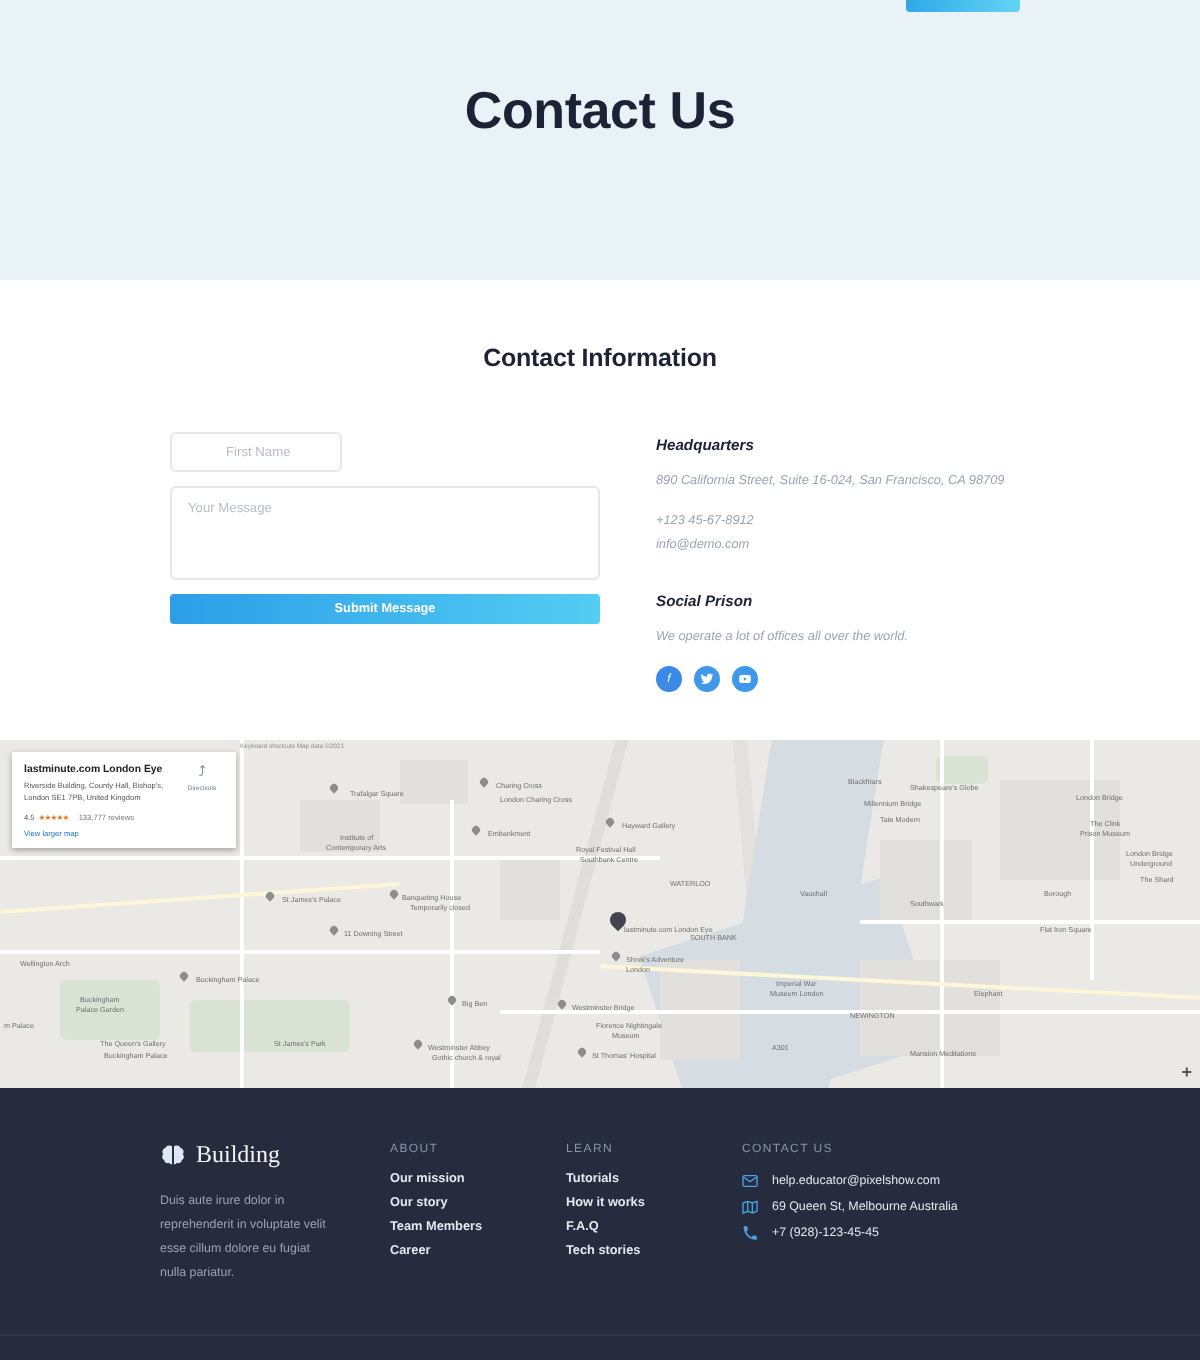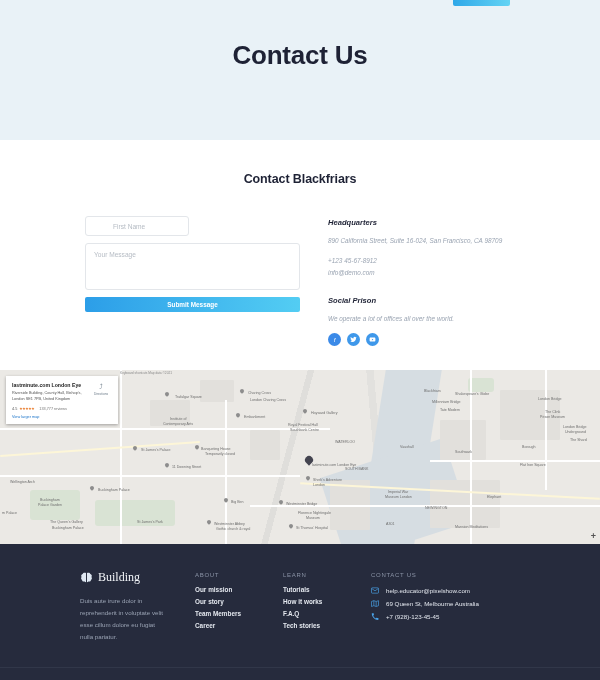--- a/index.html
+++ b/index.html
@@ -77,21 +77,21 @@
     color: #b6bcc4;
     padding: 0 8px;
     display: flex;
     align-items: center;
     background: #fff;
     font-family: "Liberation Sans", sans-serif;
     width: 100%;
     outline: none;
   }
   .field::placeholder { color: #b6bcc4; }
-  .half { width: 104px; flex: none; padding-left: 27px; }
+  .half { width: 86px; flex: none; padding-left: 27px; }
   .mt { margin-top: 7px; }
   .textarea {
     height: 47px;
     align-items: flex-start;
     padding-top: 6px;
     resize: none;
     line-height: 1.4;
   }
   .submit-btn {
     margin-top: 7px;
@@ -274,21 +274,21 @@
 
 <div class="top-strip">
   <div class="top-btn"></div>
 </div>
 
 <section class="hero">
   <h1>Contact Us</h1>
 </section>
 
 <section class="contact-section">
-  <div class="section-title">Contact Blackfriars</div>
+  <div class="section-title">Contact Information</div>
 
   <div class="contact-body">
 
     <form class="form-col">
       <div class="row">
         <input class="field half" placeholder="First Name" style="">
       </div>
       <textarea class="field textarea mt" placeholder="Your Message" style=""></textarea>
       <button class="submit-btn">Submit Message</button>
     </form>

